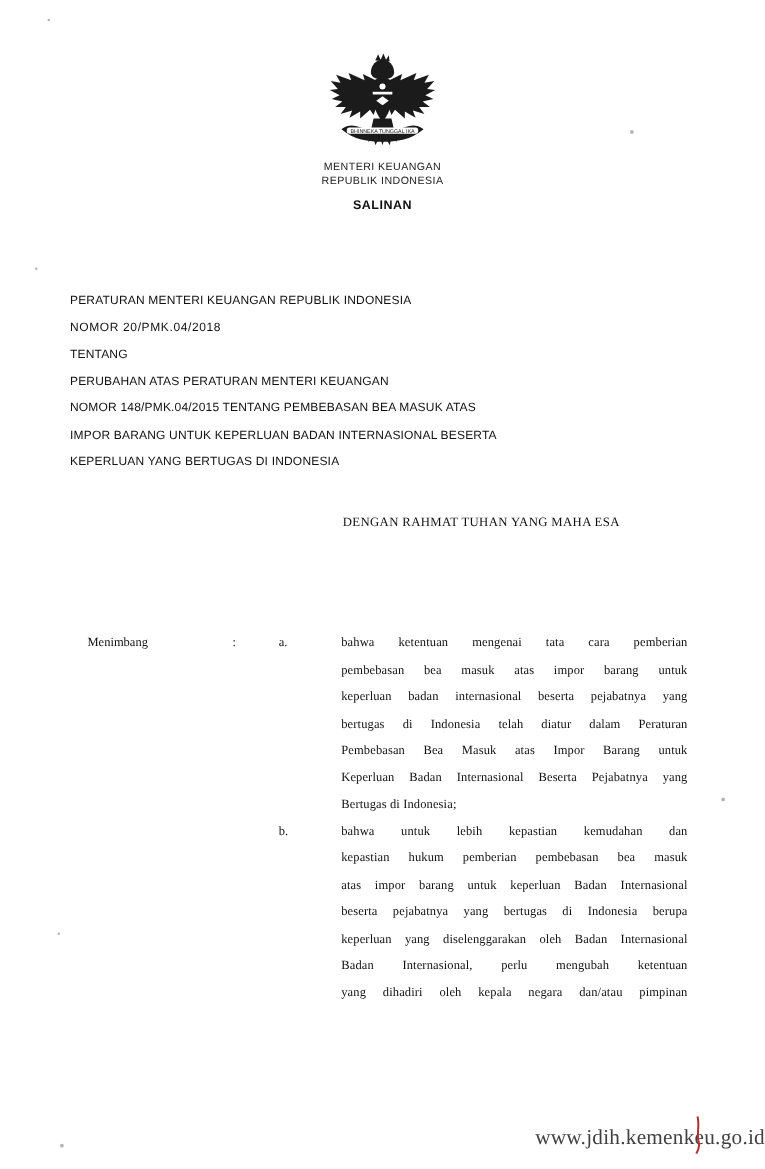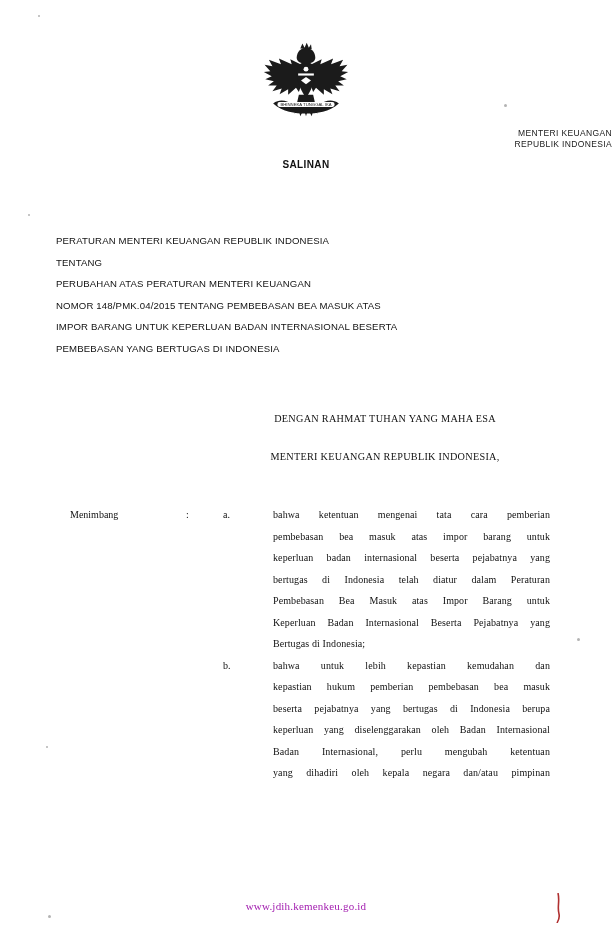--- a/index.html
+++ b/index.html
@@ -35,21 +35,21 @@
     width: 86px;
     height: 80px;
   }
 
   
   .ministry {
     position: absolute;
     top: 128px;
     left: 0;
     width: 612px;
-    text-align: right;
+    text-align: center;
     font-family: "Liberation Sans", sans-serif;
     font-size: 8.5px;
     line-height: 10.5px;
     letter-spacing: 0.35px;
     color: #1a1a1a;
   }
   .salinan {
     position: absolute;
     top: 159px;
     left: 0;
@@ -135,24 +135,24 @@
   .cons-row.second {
     margin-top: 0px;
   }
 
   
   .footer-url {
     position: absolute;
     top: 900px;
     left: 0;
     width: 612px;
-    text-align: center;
-    font-family: "Liberation Serif", serif;
-    font-size: 11px;
-    color: #a21caf;
+    text-align: right;
+    font-family: "Liberation Serif", serif;
+    font-size: 17px;
+    color: #404040;
     letter-spacing: 0.2px;
   }
   .corner-mark {
     position: absolute;
     top: 893px;
     left: 552px;
     width: 12px;
     height: 30px;
   }
 
@@ -209,30 +209,30 @@
 
   <div class="ministry">
     <div>MENTERI KEUANGAN</div>
     <div>REPUBLIK INDONESIA</div>
   </div>
 
   <div class="salinan">SALINAN</div>
 
   <div class="title-block">
     <div class="line">PERATURAN MENTERI KEUANGAN REPUBLIK INDONESIA</div>
+    <div class="line nomor">NOMOR  20/PMK.04/2018</div>
     <div class="line">TENTANG</div>
     <div class="line">PERUBAHAN ATAS PERATURAN MENTERI KEUANGAN</div>
     <div class="line">NOMOR 148/PMK.04/2015 TENTANG  PEMBEBASAN BEA MASUK ATAS</div>
     <div class="line">IMPOR BARANG UNTUK KEPERLUAN BADAN INTERNASIONAL BESERTA</div>
-    <div class="line">PEMBEBASAN YANG BERTUGAS DI INDONESIA</div>
+    <div class="line">KEPERLUAN YANG BERTUGAS DI INDONESIA</div>
   </div>
 
   <div class="subtitle-block">
     <div>DENGAN RAHMAT TUHAN YANG MAHA ESA</div>
-    <div>MENTERI KEUANGAN REPUBLIK INDONESIA,</div>
   </div>
 
   <div class="considerans">
 
     <div class="cons-row first">
       <div class="cons-label">Menimbang</div>
       <div class="cons-colon">:</div>
       <div class="cons-letter">a.</div>
       <div class="cons-text">
         <div>bahwa ketentuan mengenai tata cara pemberian</div>
@@ -245,20 +245,21 @@
       </div>
     </div>
 
     <div class="cons-row second">
       <div class="cons-label"></div>
       <div class="cons-colon"></div>
       <div class="cons-letter">b.</div>
       <div class="cons-text">
         <div>bahwa untuk lebih kepastian kemudahan dan</div>
         <div>kepastian hukum pemberian pembebasan bea masuk</div>
+        <div>atas impor barang untuk keperluan Badan Internasional</div>
         <div>beserta pejabatnya yang bertugas di Indonesia berupa</div>
         <div>keperluan yang diselenggarakan oleh Badan Internasional</div>
         <div>Badan  Internasional,  perlu  mengubah  ketentuan</div>
         <div>yang dihadiri oleh kepala negara dan/atau  pimpinan</div>
       </div>
     </div>
 
   </div>
 
   <div class="footer-url">www.jdih.kemenkeu.go.id</div>

